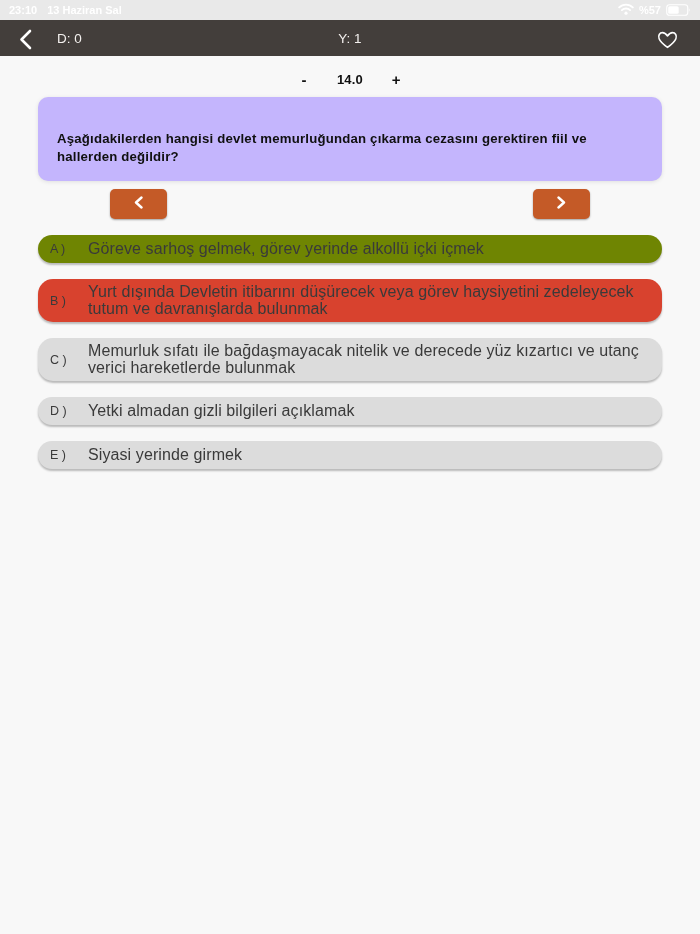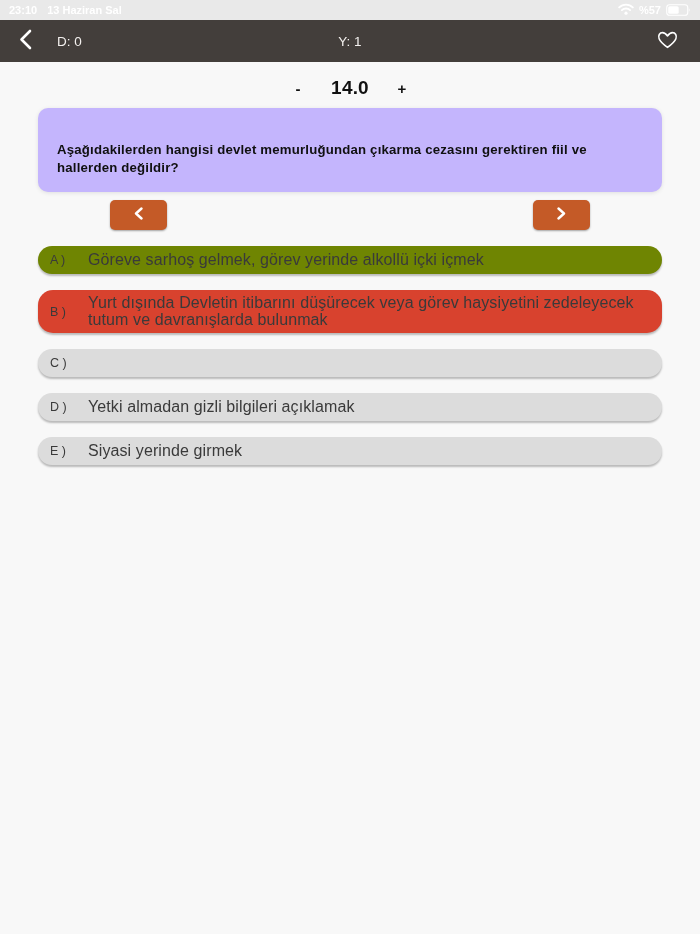--- a/index.html
+++ b/index.html
@@ -22,21 +22,21 @@
     color: #ffffff;
     font-size: 11px;
     font-weight: bold;
   }
   .status-left { display: flex; gap: 10px; align-items: center; }
   .status-right { display: flex; gap: 5px; align-items: center; }
   .battery-icon { display: inline-flex; align-items: center; }
 
   
   .app-header {
-    height: 42px;
+    height: 36px;
     background: #433e3b;
     position: relative;
     display: flex;
     align-items: center;
     color: #f3f0ee;
     font-size: 13.5px;
   }
   .back-btn {
     position: absolute;
     left: 10px; top: 0;
@@ -57,21 +57,21 @@
   
   .stepper {
     margin-top: 15px;
     display: flex;
     align-items: center;
     justify-content: center;
     gap: 26px;
     color: #111;
   }
   .stepper .step-btn { font-size: 15px; font-weight: bold; cursor: pointer; width: 14px; text-align: center; }
-  .stepper .step-value { font-size: 19px; font-weight: bold; letter-spacing: .2px; }
+  .stepper .step-value { font-size: 13px; font-weight: bold; letter-spacing: .2px; }
 
   
   .question-card {
     margin: 9px 38px 0;
     background: #c4b5fd;
     border-radius: 10px;
     box-shadow: 0 1px 4px rgba(0,0,0,0.10);
     padding: 33px 19px 15px;
   }
   .question-text {
@@ -202,20 +202,21 @@
     <span class="option-text">Göreve sarhoş gelmek, görev yerinde alkollü içki içmek</span>
   </div>
 
   <div class="option" style="background: rgb(216, 66, 46);">
     <span class="option-label">B )</span>
     <span class="option-text">Yurt dışında Devletin itibarını düşürecek veya görev haysiyetini zedeleyecek tutum ve davranışlarda bulunmak</span>
   </div>
 
   <div class="option" style="background: rgb(220, 220, 220);">
     <span class="option-label">C )</span>
+    <span class="option-text">Memurluk sıfatı ile bağdaşmayacak nitelik ve derecede yüz kızartıcı ve utanç verici hareketlerde bulunmak</span>
   </div>
 
   <div class="option" style="background: rgb(220, 220, 220);">
     <span class="option-label">D )</span>
     <span class="option-text">Yetki almadan gizli bilgileri açıklamak</span>
   </div>
 
   <div class="option" style="background: rgb(220, 220, 220);">
     <span class="option-label">E )</span>
     <span class="option-text">Siyasi yerinde girmek</span>

